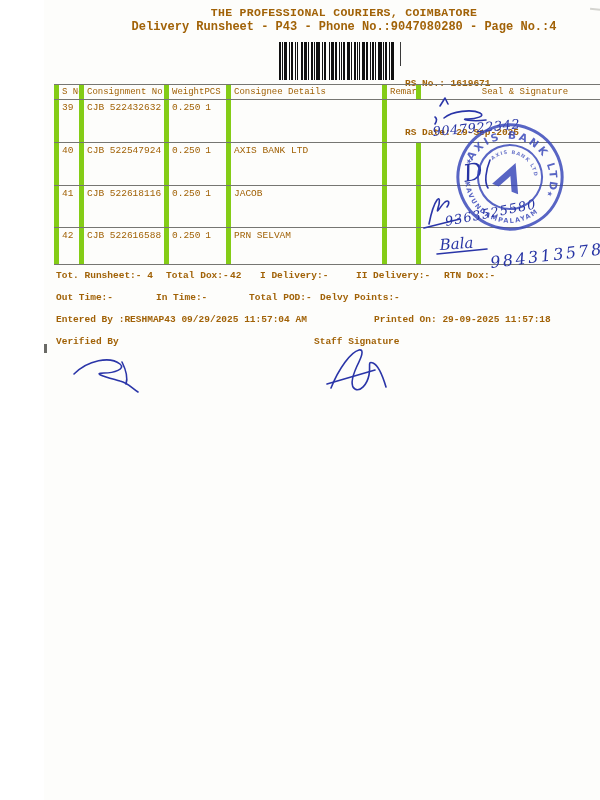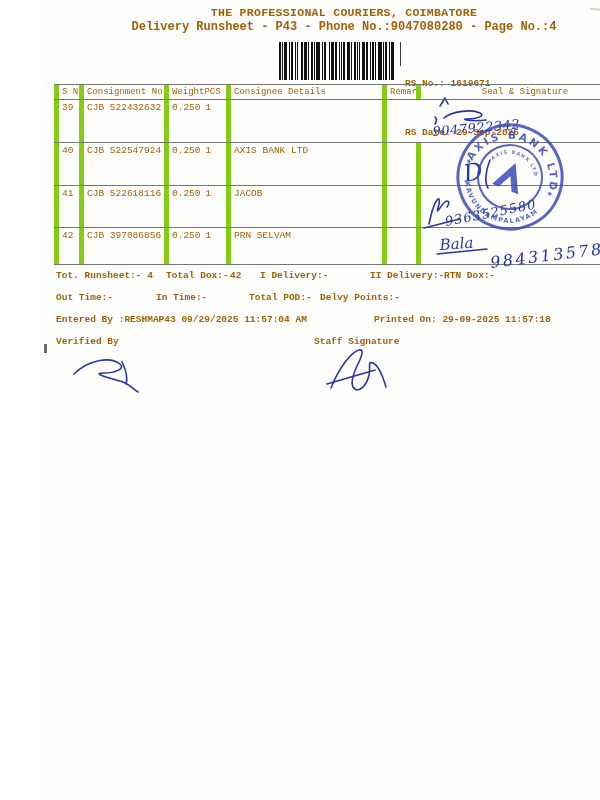--- a/index.html
+++ b/index.html
@@ -134,36 +134,36 @@
         <span>0.250</span>
         <span class="pcs">1</span>
       </div>
       <div>JACOB</div>
       <div></div>
       <div></div>
     </div>
 
     <div class="trow h37">
       <div>42</div>
-      <div>CJB 397086856</div>
+      <div>CJB 522616588</div>
       <div class="wp">
         <span>0.250</span>
         <span class="pcs">1</span>
       </div>
       <div>PRN SELVAM</div>
       <div></div>
       <div></div>
     </div>
   </div>
 
   <div class="abs sum" style="left:12px;  top:270px;">Tot. Runsheet:- 4</div>
   <div class="abs sum" style="left:122px; top:270px;">Total Dox:-</div>
   <div class="abs sum" style="left:186px; top:270px;">42</div>
   <div class="abs sum" style="left:216px; top:270px;">I Delivery:-</div>
-  <div class="abs sum" style="left:326px; top:270px;">II Delivery:-</div>
+  <div class="abs sum" style="left:312px; top:270px;">II Delivery:-</div>
   <div class="abs sum" style="left:400px; top:270px;">RTN Dox:-</div>
 
   <div class="abs sum" style="left:12px;  top:292px;">Out Time:-</div>
   <div class="abs sum" style="left:112px; top:292px;">In Time:-</div>
   <div class="abs sum" style="left:205px; top:292px;">Total POD:-</div>
   <div class="abs sum" style="left:276px; top:292px;">Delvy Points:-</div>
 
   <div class="abs sum" style="left:12px;  top:314px;">Entered By :RESHMAP43 09/29/2025 11:57:04 AM</div>
   <div class="abs sum" style="left:330px; top:314px;">Printed On: 29-09-2025 11:57:18</div>
 

